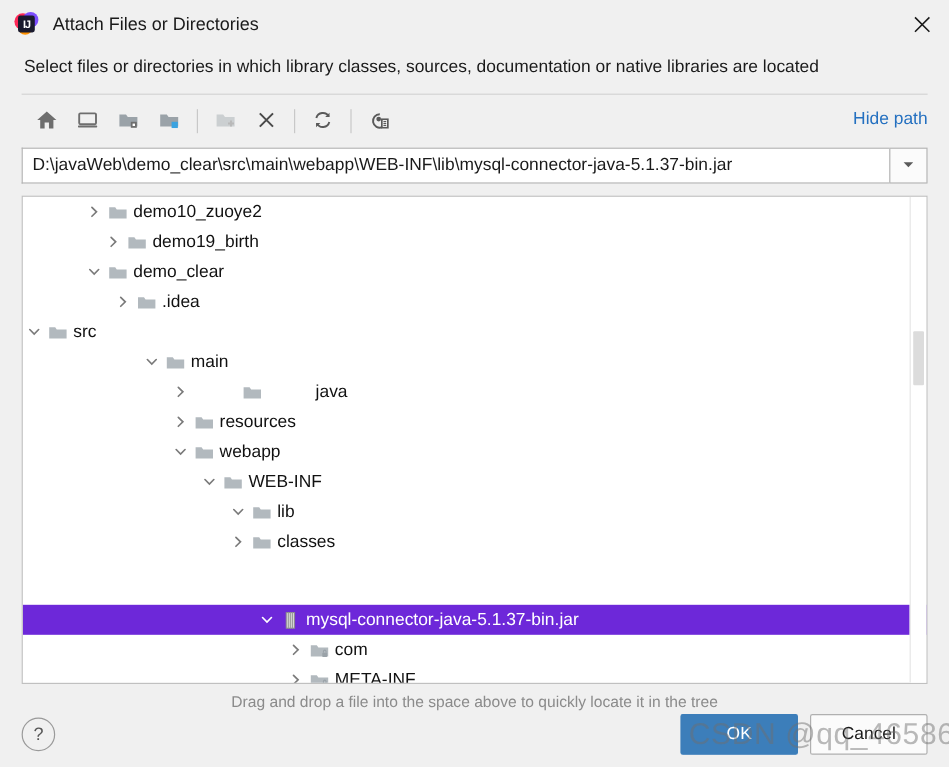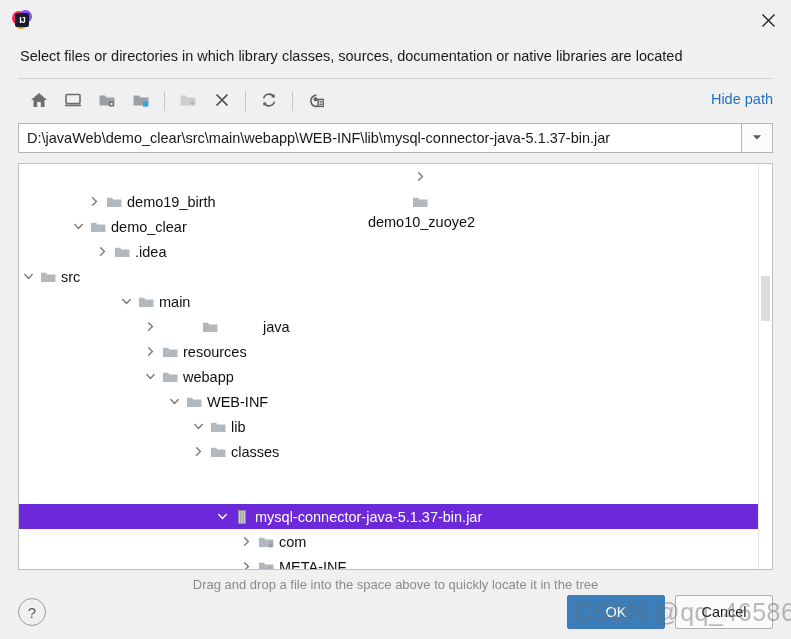--- a/index.html
+++ b/index.html
@@ -257,20 +257,21 @@
 </head>
 <body>
 
 <div class="titlebar">
   <div class="app-logo">
     <div class="blob1"></div>
     <div class="blob2"></div>
     <div class="blob3"></div>
     <div class="sq">IJ</div>
   </div>
+  <div class="window-title">Attach Files or Directories</div>
   <div class="close-btn">
     <span>
       <svg width="15" height="15" viewBox="0 0 15 15">
         <path d="M1.5 1.5 L13.5 13.5 M13.5 1.5 L1.5 13.5" stroke="#1a1a1a" stroke-width="1.3" fill="none"></path>
       </svg>
     </span>
   </div>
 </div>
 
 <div class="desc">Select files or directories in which library classes, sources, documentation or native libraries are located</div>
@@ -368,21 +369,21 @@
     <span>
       <svg width="12" height="12" viewBox="0 0 12 12">
         <path d="M2 4.2 L6 8.4 L10 4.2 Z" fill="#5a5a5a"></path>
       </svg>
     </span>
   </div>
 </div>
 
 <div class="treewrap">
   <div class="tree" id="tree">
-      <div class="trow" style="padding-left: 50px; flex-direction: column;">
+      <div class="trow" style="padding-left: 50px;">
         <span class="twist">
           <svg width="11" height="11" viewBox="0 0 11 11">
             <path d="M3.6 1.8 L7.4 5.5 L3.6 9.2" stroke="#7a7a7a" stroke-width="1.4" fill="none" stroke-linecap="round"></path>
           </svg>
         </span>
         <span class="ticon">
           <svg width="17" height="16" viewBox="0 0 17 16">
             <path d="M1 3.8 h5 l1.3 1.8 h8.2 v7.4 h-14.5 Z" fill="#b2b9be"></path>
           </svg>
         </span>

